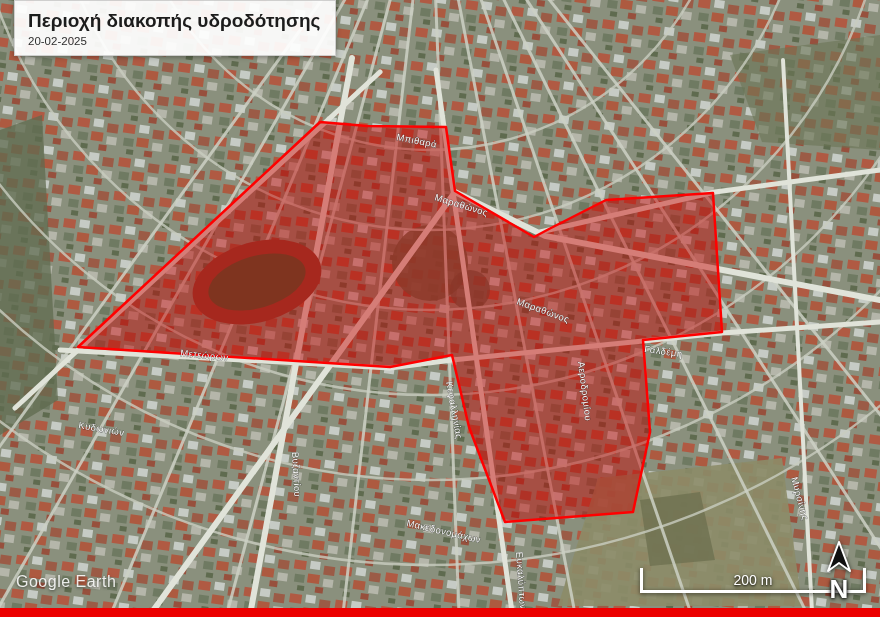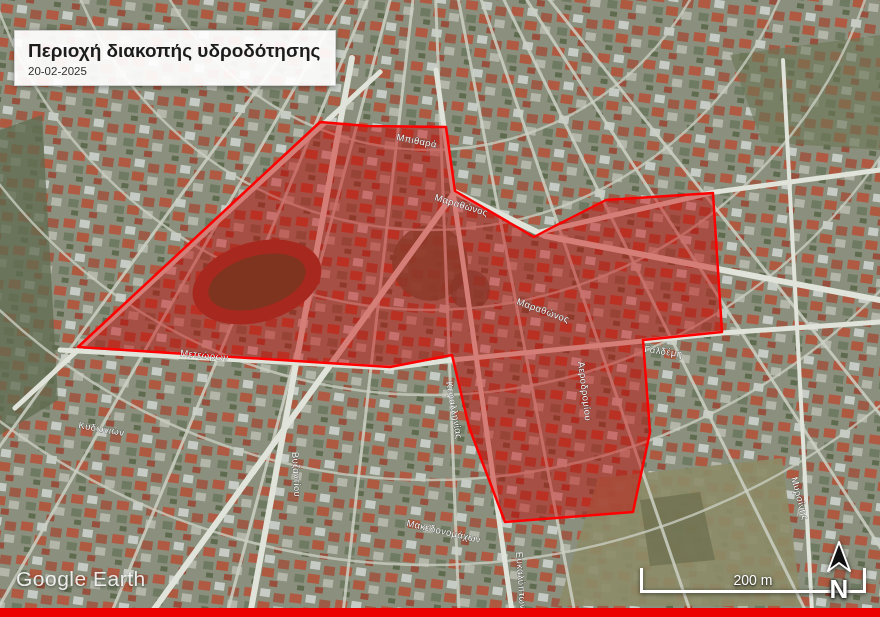--- a/index.html
+++ b/index.html
@@ -16,37 +16,37 @@
     fill:#ffffff;
     stroke:rgba(35,35,35,.65);
     stroke-width:.8px;
     paint-order:stroke;
     letter-spacing:.4px;
     opacity:.95;
   }
   .outage-poly{fill-opacity:.45;stroke-width:2.5;stroke-linejoin:round;}
   
   .title-card{
-    position:absolute;left:14px;top:30px;
+    position:absolute;left:14px;top:0;
     background:rgba(255,255,255,.93);
     border:1px solid rgba(180,180,180,.6);
     box-shadow:0 1px 5px rgba(0,0,0,.35);
     padding:9px 15px 8px 13px;
     max-width:360px;
   }
   .title-card h1{
     margin:0;font-size:19px;line-height:22px;font-weight:bold;color:#1c1c1c;
   }
   .title-card .date{
     margin-top:3px;font-size:11.5px;color:#2e2e2e;
   }
   
   .watermark{
     position:absolute;left:16px;bottom:26px;
-    font-size:21px;font-weight:500;letter-spacing:.5px;
+    font-size:16px;font-weight:500;letter-spacing:.5px;
     color:rgba(255,255,255,.88);
     text-shadow:0 1px 3px rgba(0,0,0,.55);
   }
   
   .scalebar{
     position:absolute;right:14px;bottom:24px;width:186px;height:22px;
     border-left:3px solid #fff;border-right:3px solid #fff;border-bottom:3px solid #fff;
     filter:drop-shadow(0 1px 2px rgba(0,0,0,.6));
     padding-left:34px;
   }

